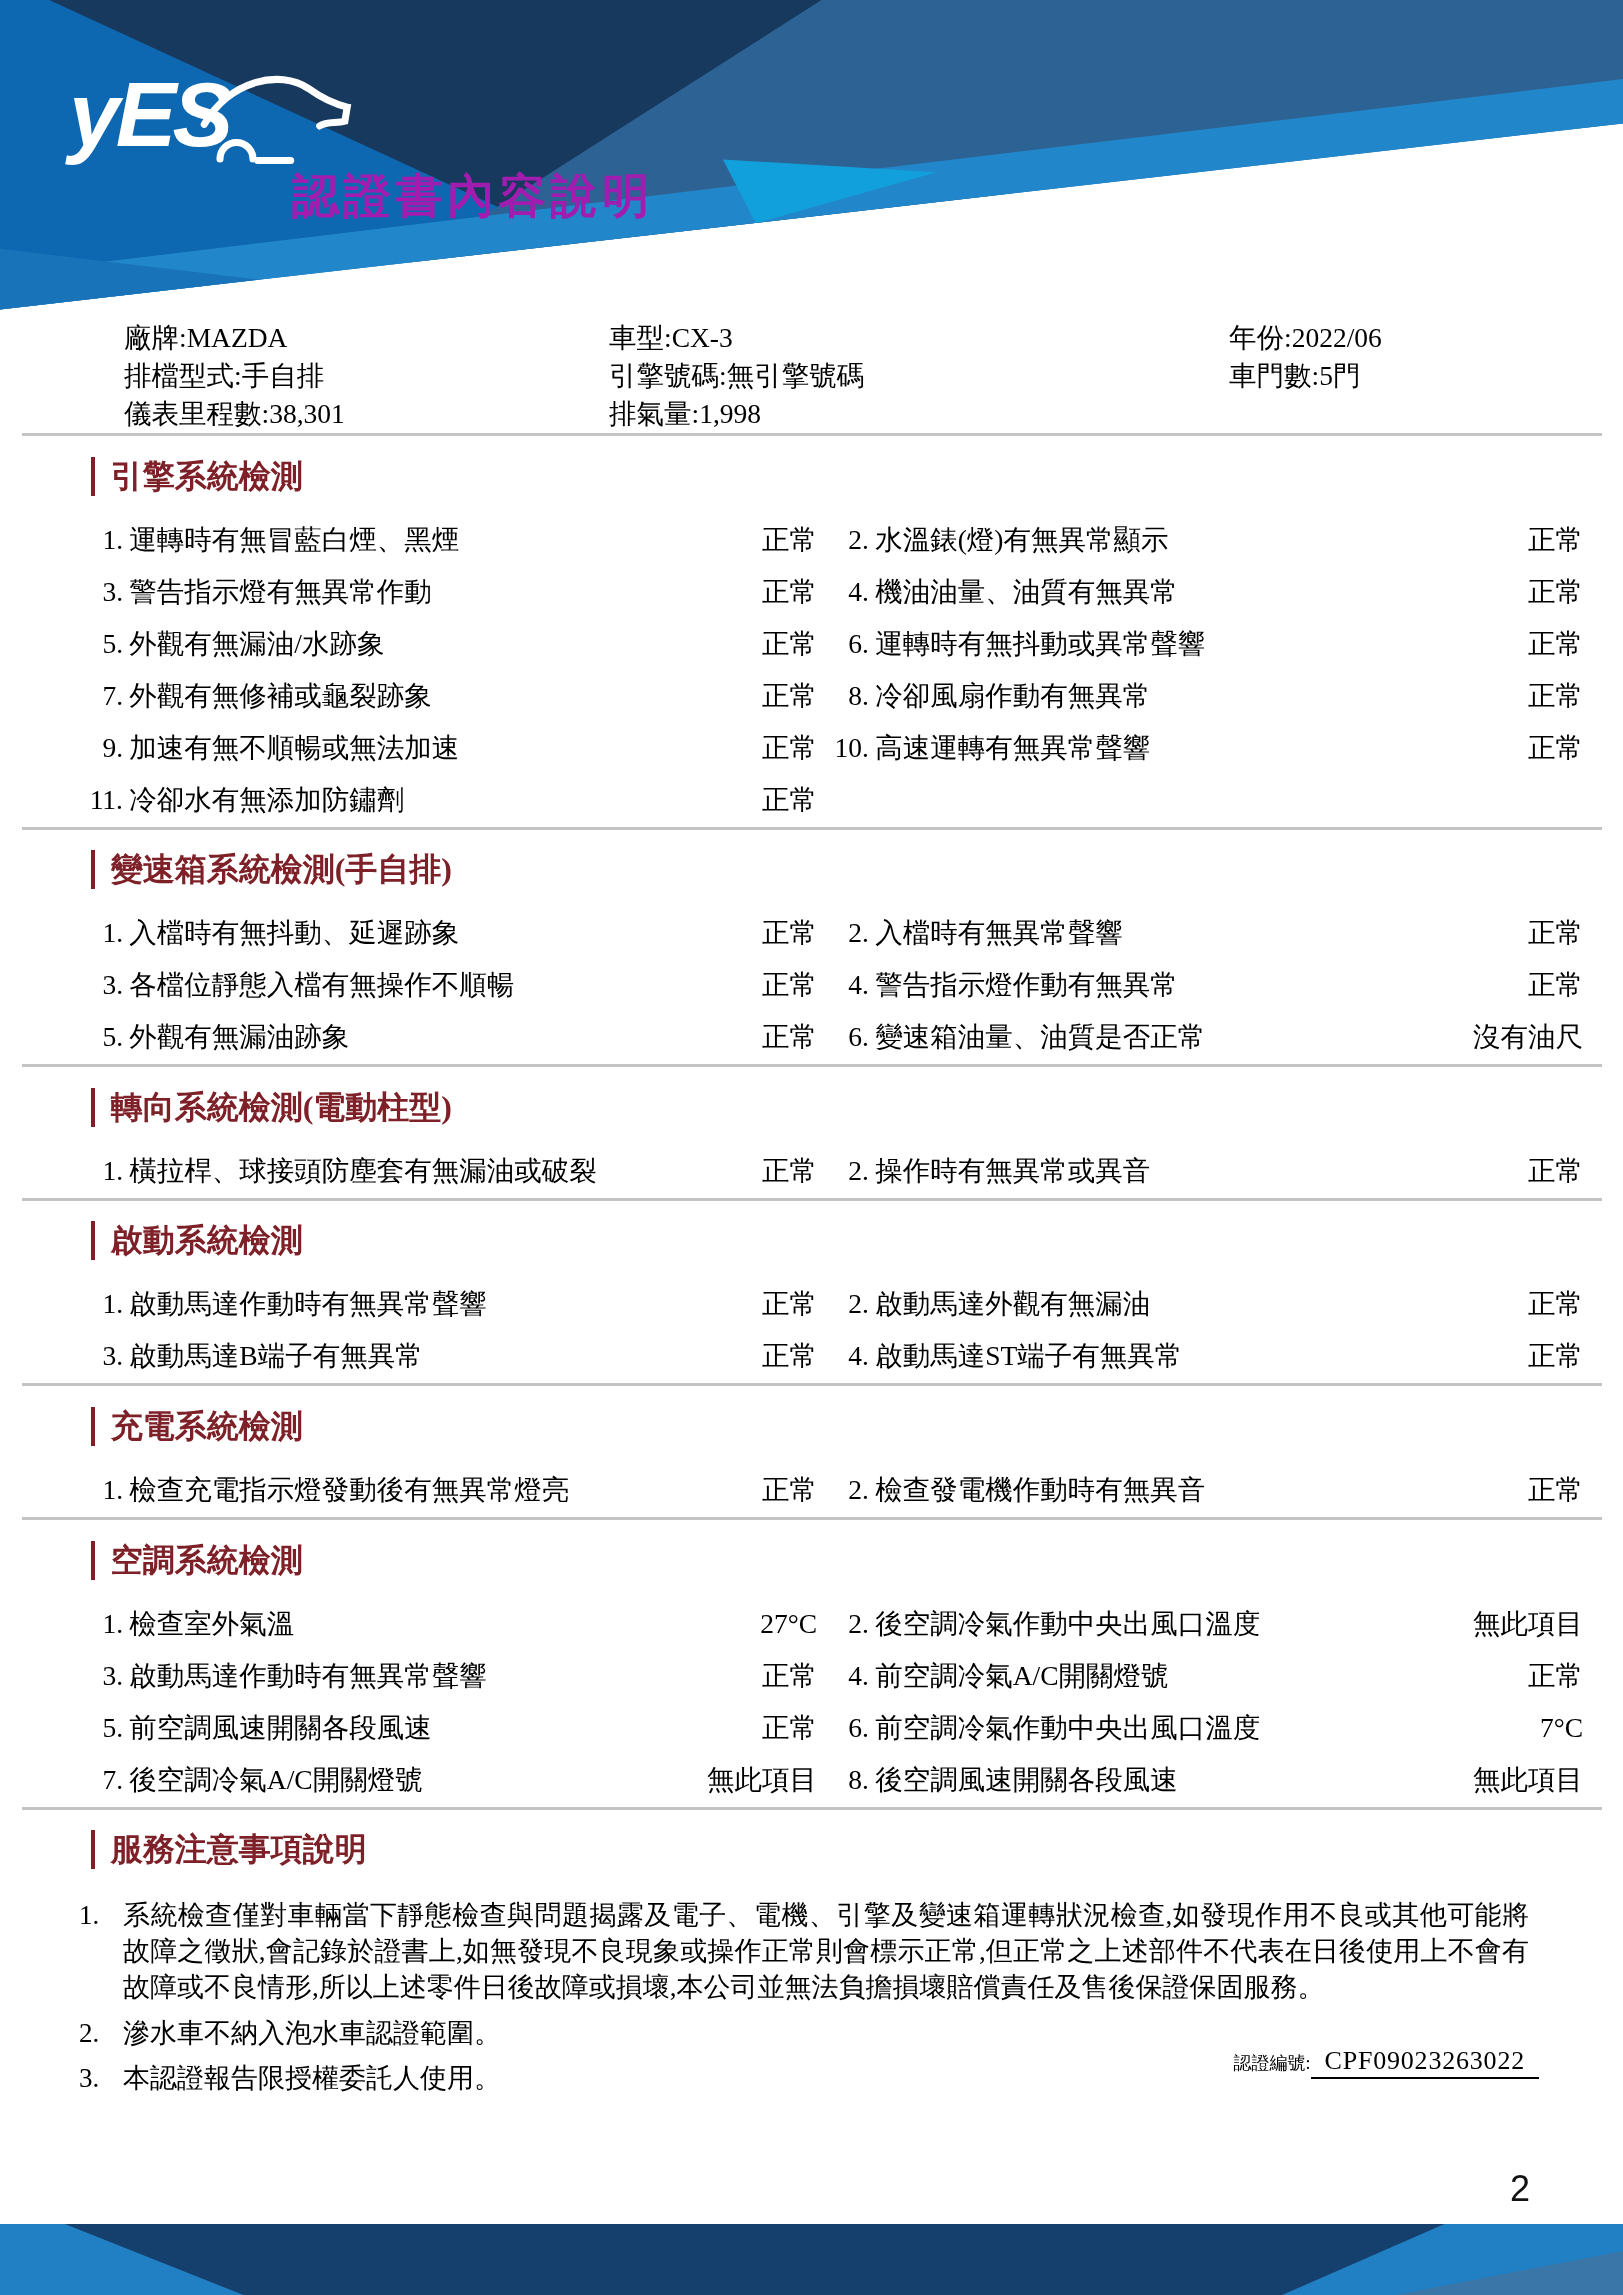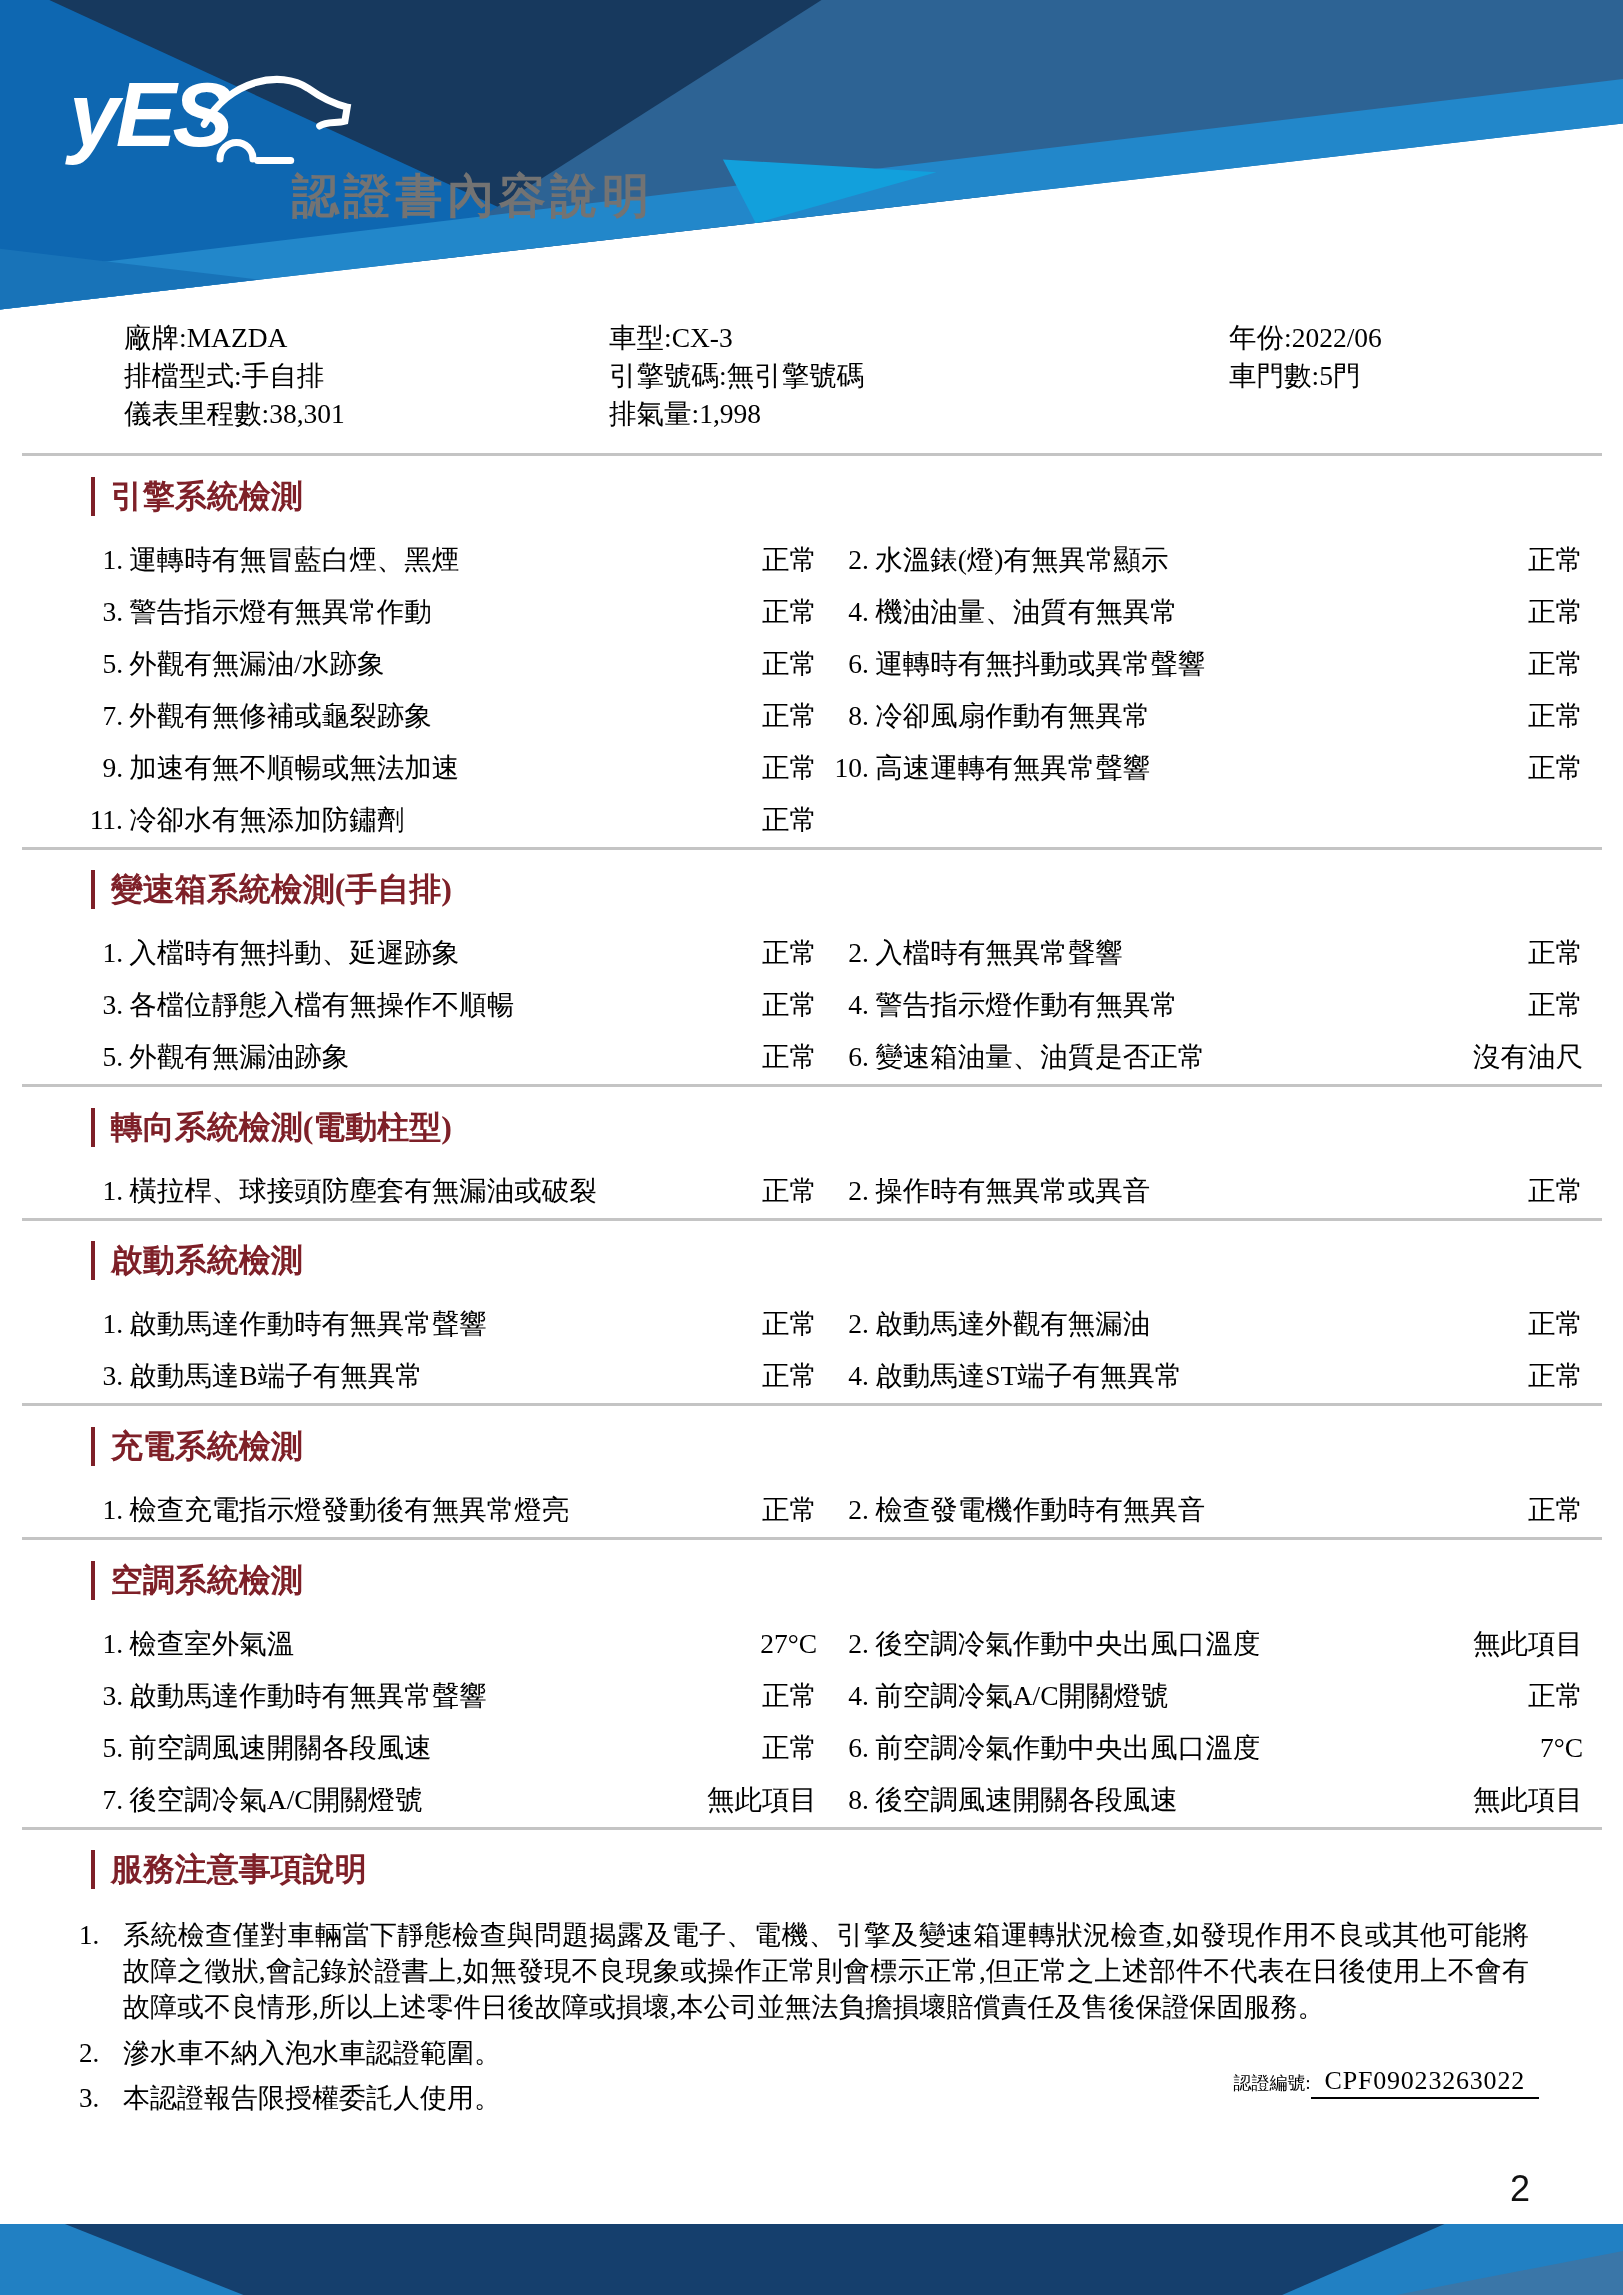--- a/index.html
+++ b/index.html
@@ -14,29 +14,29 @@
   .l-navy  {background:#17395e;clip-path:polygon(3% 0,54% 0,35% 76%);}
   .l-med   {background:#2d6394;clip-path:polygon(50% 0,100% 0,100% 30%,22% 92%);}
   .l-bright{background:#2287ca;clip-path:polygon(0 86%,100% 24%,100% 100%,0 100%);}
   .l-light1{background:#3b8fcd;clip-path:polygon(0 86%,50% 100%,0 100%);}
   .l-light2{background:#1873b8;clip-path:polygon(0 78%,36% 100%,0 100%);}
   .l-cyan  {background:#12a0dc;clip-path:polygon(44% 50%,57% 54%,46% 70%);}
 
   .logo{position:absolute;left:69px;top:69px;color:#fff;font-style:italic;font-weight:bold;
         font-family:"Liberation Sans",sans-serif;font-size:91px;line-height:1;letter-spacing:-3.9px;}
   .logo-car{position:absolute;left:198px;top:63px;}
-  .hdr-title{position:absolute;left:292px;top:165px;color:#737373;font-weight:bold;
+  .hdr-title{position:absolute;left:292px;top:165px;color:#a21caf;font-weight:bold;
              font-family:"Liberation Sans",sans-serif;font-size:47px;letter-spacing:4.7px;}
 
   
   .info{position:absolute;top:319px;left:124px;width:1392px;display:grid;
         grid-template-columns:485px 620px 287px;font-size:27.5px;line-height:38px;}
 
   
-  .sections{position:absolute;top:453px;left:22px;width:1580px;}
+  .sections{position:absolute;top:433px;left:22px;width:1580px;}
   .section{border-top:3.9px solid #c4c4c4;padding:19px 0 11px 0;}
   .sec-title{margin:1.6px 0 0 69px;}
   .sec-title span{display:inline-block;border-left:4.7px solid #7e2028;padding-left:15.7px;
         color:#7e2028;font-weight:bold;font-size:32px;line-height:39px;}
   .items{margin-top:27px;display:grid;grid-template-columns:795px 766px;row-gap:19px;
          font-size:27.5px;}
   .item{display:flex;align-items:baseline;line-height:33px;}
   .item.left {padding-left:46px;}
   .item.right{padding-left:7.9px;}
   .i-num{min-width:55px;text-align:right;margin-right:6.3px;flex:none;}

